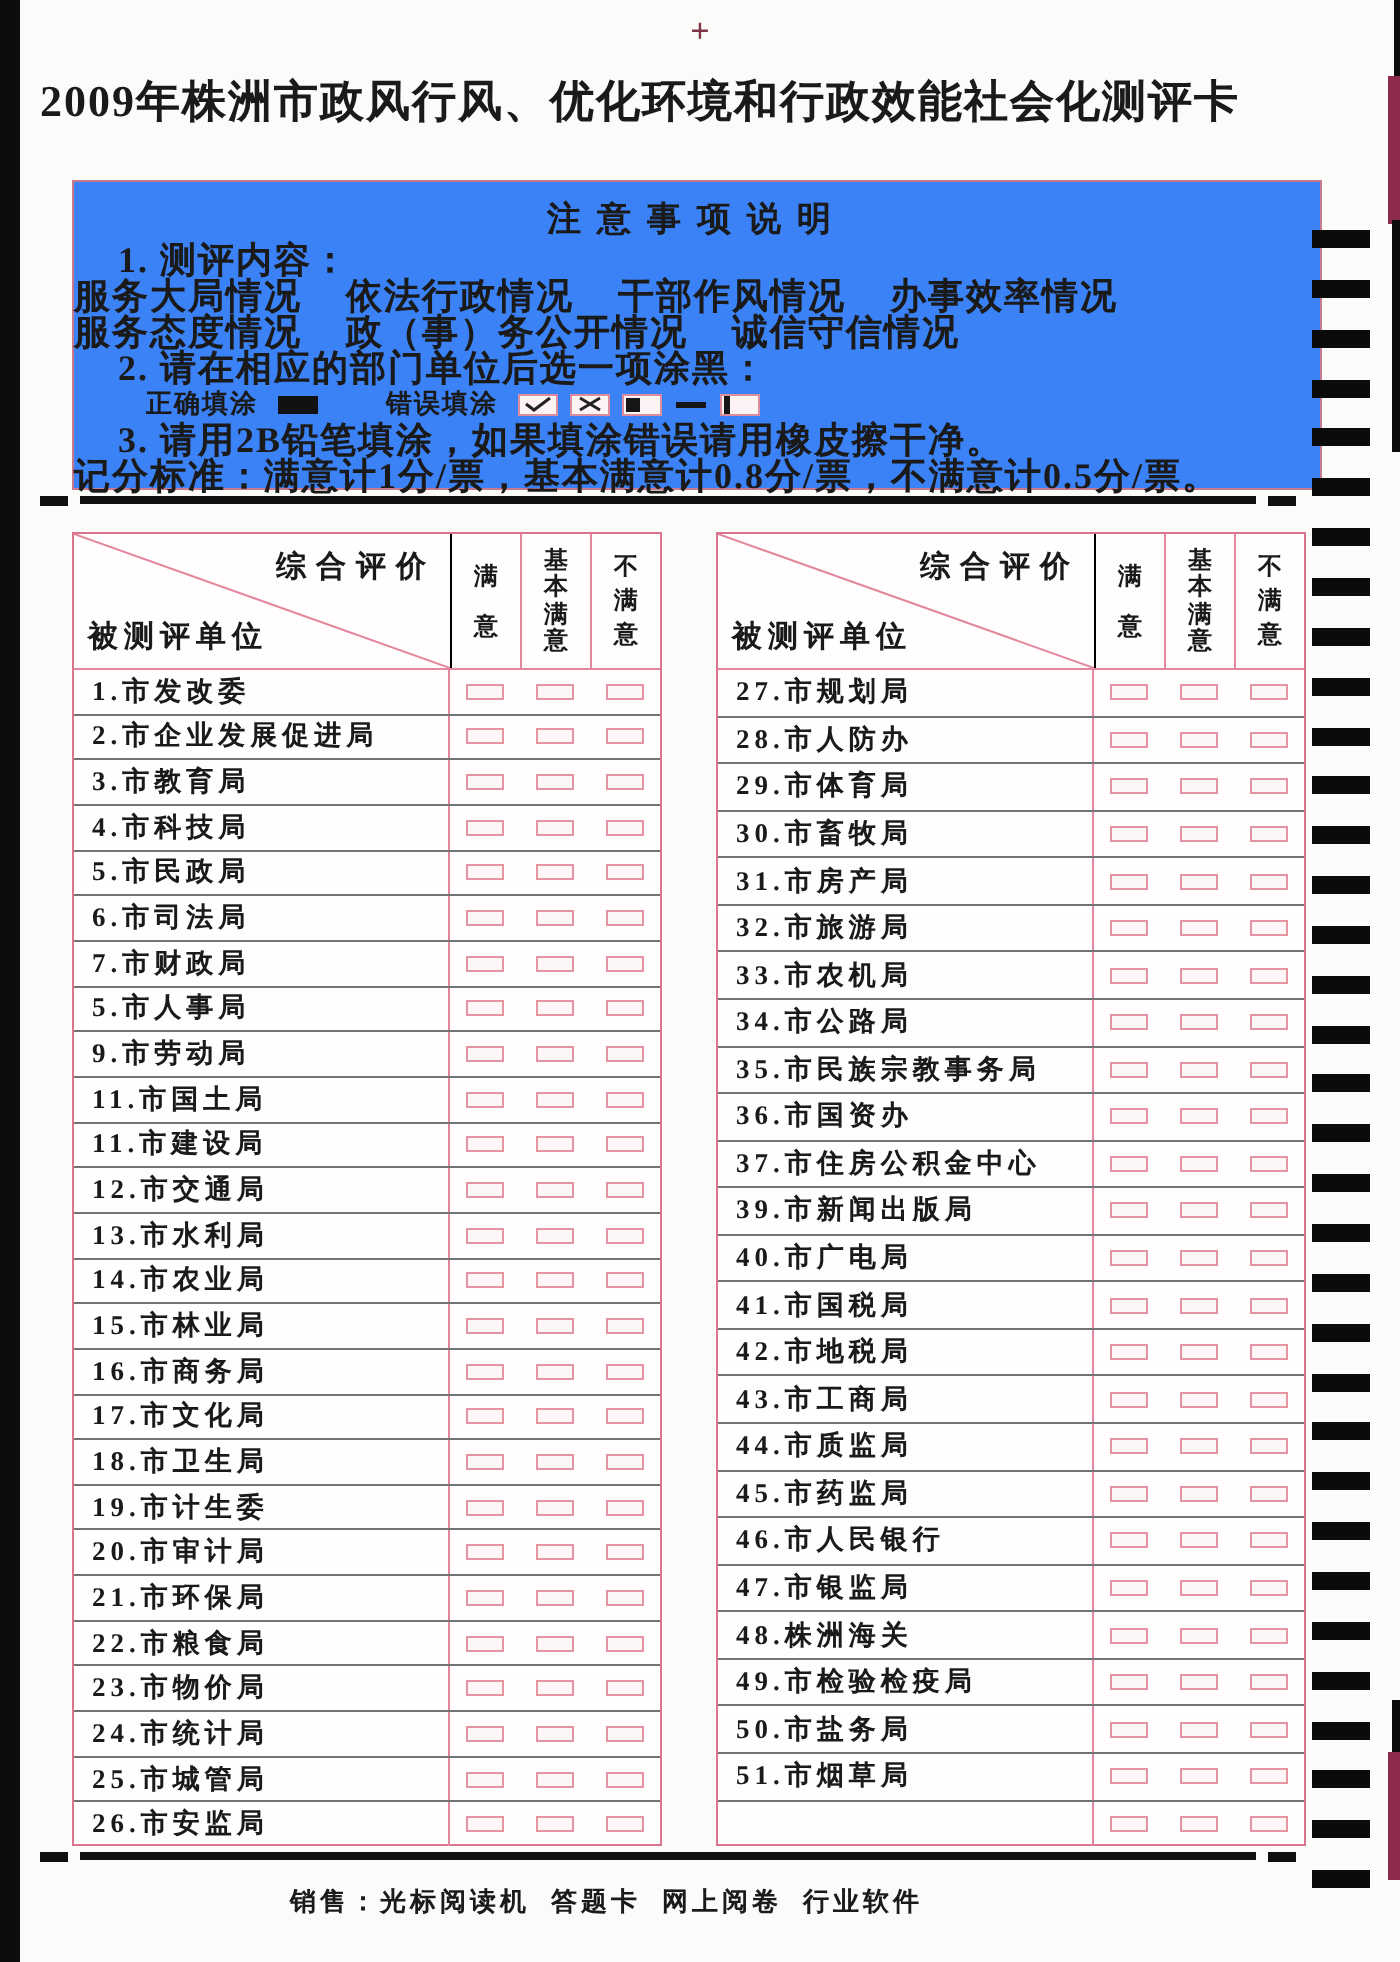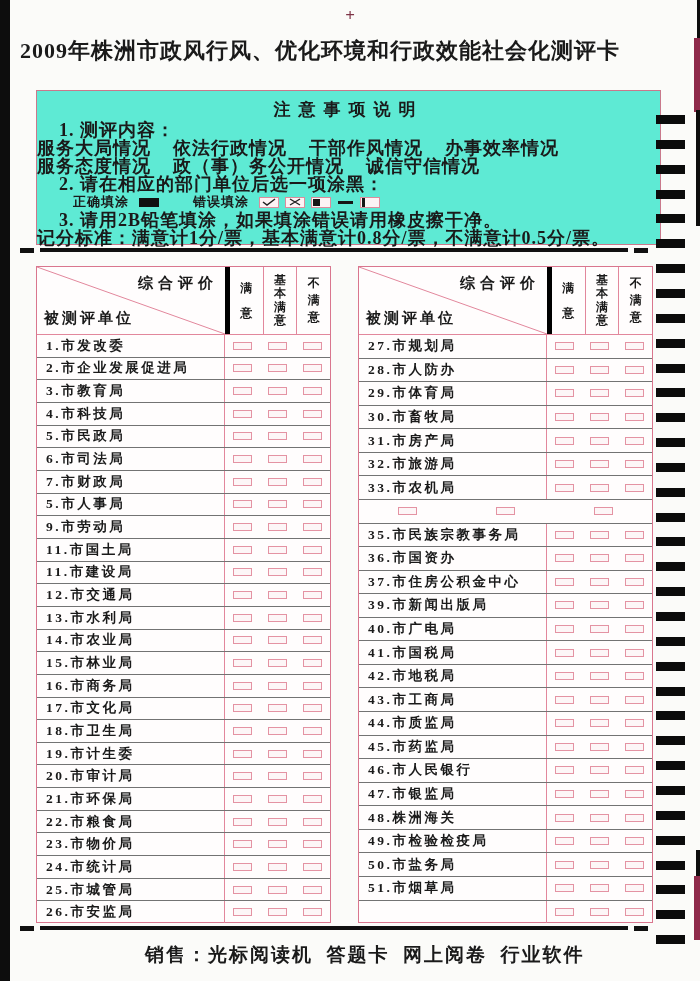--- a/index.html
+++ b/index.html
@@ -12,21 +12,21 @@
   
   .edge-left{position:absolute;left:0;top:0;width:10px;height:981px;background:#0d0d0d;}
   .edge{position:absolute;}
   
   .reg-mark{position:absolute;top:6px;left:0;width:700px;text-align:center;
     font-size:17px;font-weight:bold;color:#7e3347;}
   .page-title{position:absolute;top:36px;left:20px;width:660px;text-align:left;
     font-size:22px;font-weight:bold;letter-spacing:1px;}
   
   .notice{position:absolute;left:36px;top:90px;width:623px;height:153px;
-    background:#5eead4;border:1px solid #c9798c;}
+    background:#3b82f6;border:1px solid #c9798c;}
   .notice-title{text-align:center;font-size:17px;font-weight:bold;
     letter-spacing:8px;margin-top:7px;}
   .n-line{font-size:18px;font-weight:600;letter-spacing:1px;line-height:18px;}
   .n-item{padding-left:22px;}
   .n-sub{}
   .pre{white-space:pre;}
   .fill-row{display:flex;align-items:center;padding-left:36px;height:18px;}
   .fill-label{font-size:13px;font-weight:600;letter-spacing:1px;}
   .correct-mark{display:inline-block;width:20px;height:9px;background:#111;
     margin:0 34px 0 10px;}
@@ -38,38 +38,38 @@
   .sym-dash{display:inline-block;width:15px;height:3px;background:#161616;margin:0 4px;}
   
   .sep{position:absolute;left:20px;width:628px;height:6px;display:flex;align-items:center;}
   .sep .d{width:14px;height:5px;background:#101010;}
   .sep .l{flex:1;height:4px;background:#101010;margin:0 6px;}
   
   .stable{position:absolute;top:266px;width:295px;height:657px;
     border:1px solid #d9768e;box-sizing:border-box;background:#fffdfd;}
   .stable.left{left:36px;} .stable.right{left:358px;}
   .t-head{display:flex;height:67px;border-bottom:1px solid #e2879c;}
-  .th-name{width:188px;position:relative;border-right:5px solid #000000;}
+  .th-name{width:188px;position:relative;border-right:1px solid #000000;}
   .th-name svg{position:absolute;left:0;top:0;width:100%;height:100%;}
   .corner-top{position:absolute;right:7px;top:7px;font-size:15px;font-weight:bold;letter-spacing:5px;}
   .corner-bottom{position:absolute;left:7px;bottom:6px;font-size:15px;font-weight:bold;letter-spacing:3px;}
   .th-col{flex:1;display:flex;align-items:center;justify-content:center;}
   .th-col.bordered{border-left:1px solid #e2879c;}
   .vh{width:14px;font-size:12px;font-weight:bold;text-align:center;word-break:break-all;}
   .vh2{line-height:25px;} .vh4{line-height:13.5px;} .vh3{line-height:17px;}
   .t-body{display:flex;flex-direction:column;height:588px;}
   .t-row{flex:1;display:flex;}
   .t-row + .t-row{border-top:1px solid #737373;}
   .t-name{width:188px;border-right:1px solid #e2879c;display:flex;align-items:center;
     padding-left:9px;box-sizing:border-box;font-size:13.5px;font-weight:bold;letter-spacing:2.5px;}
   .t-cells{flex:1;display:flex;}
   .t-cell{flex:1;display:flex;align-items:center;justify-content:center;}
   .bubble{width:19px;height:8px;border:1px solid #e493a3;background:#fdf6f7;box-sizing:border-box;}
   
-  .footer-text{position:absolute;left:145px;top:942px;font-size:19px;font-weight:bold;
+  .footer-text{position:absolute;left:145px;top:942px;font-size:13px;font-weight:bold;
     letter-spacing:2px;white-space:pre;}
   
   #timing-col{position:absolute;left:656px;top:115px;width:30px;height:840px;}
   .tmark{position:absolute;left:0;width:29px;height:9px;background:#0b0b0b;}
 </style>
 </head>
 <body>
 
 <div class="edge-left"></div>
 <div class="edge" style="left:697px;top:0;width:3px;height:110px;background:#0d0d0d;"></div>
@@ -623,20 +623,21 @@
           </div>
           <div class="t-cell">
             <span class="bubble"></span>
           </div>
           <div class="t-cell">
             <span class="bubble"></span>
           </div>
         </div>
       </div>
       <div class="t-row">
+        <div class="t-name">34.市公路局</div>
         <div class="t-cells">
           <div class="t-cell">
             <span class="bubble"></span>
           </div>
           <div class="t-cell">
             <span class="bubble"></span>
           </div>
           <div class="t-cell">
             <span class="bubble"></span>
           </div>

